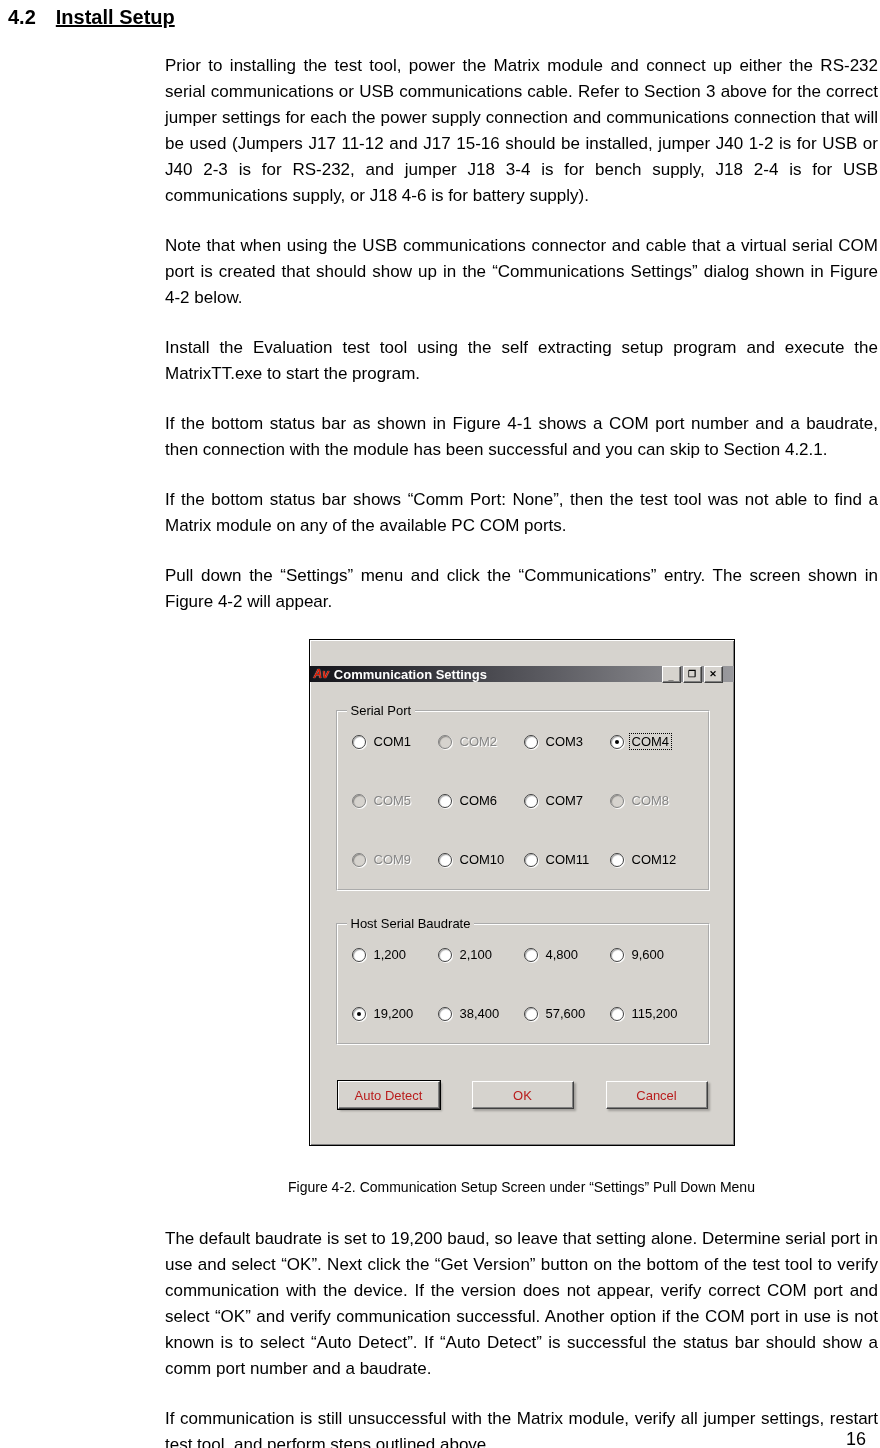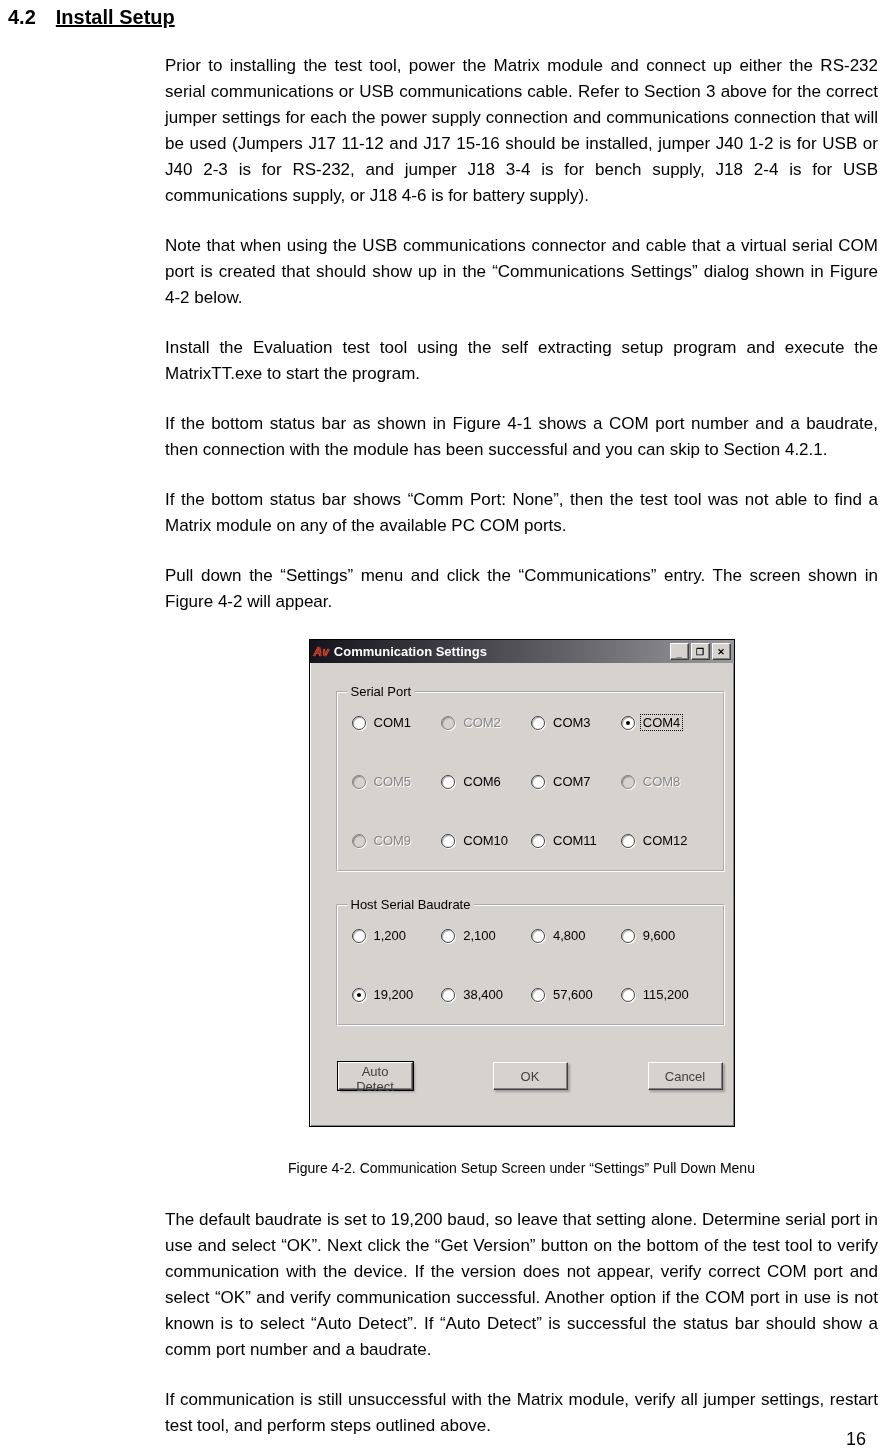--- a/index.html
+++ b/index.html
@@ -8,52 +8,52 @@
   .page{position:relative;width:880px;height:1448px;}
   .heading{margin:6px 0 0 8px;font-size:20px;font-weight:bold;display:flex;gap:20px;}
   .sec-title{text-decoration:underline;}
   .content{margin:24px 2px 0 165px;font-size:17px;line-height:26px;text-align:justify;}
   .content p{margin:0 0 24px 0;}
   .figure-wrap{margin:4px 0 26px 0;}
   
   .dialog{width:424px;margin:0 auto;background:#d6d3ce;border:1px solid #000;
           box-shadow:inset 1px 1px 0 #fff, inset -1px -1px 0 #808080;
           font-size:13px;line-height:normal;text-align:left;}
-  .titlebar{height:23px;display:flex;align-items:center;padding:0 3px 0 4px;
-            background:linear-gradient(90deg,#14141a 0%,#5a5a60 55%,#9a9a9e 100%);}
+  .titlebar{height:16px;display:flex;align-items:center;padding:0 11px 0 4px;
+            background:linear-gradient(90deg,#14141a 0%,#5a5a60 55%,#9a9a9e 100%);margin-top:26px;}
   .app-icon{color:#d81800;font-weight:bold;font-style:italic;font-size:12px;
             margin-right:5px;text-shadow:0 0 1px #fff;}
   .title-text{color:#fff;font-weight:bold;font-size:13px;flex:1;
               white-space:nowrap;overflow:hidden;}
   .win-btns{display:flex;gap:2px;}
   .win-btn{width:17px;height:15px;background:#d6d3ce;color:#000;
            border:1px solid;border-color:#fff #404040 #404040 #fff;
            box-shadow:inset -1px -1px 0 #808080;
            font-size:9px;font-weight:bold;display:inline-flex;
            align-items:flex-end;justify-content:center;line-height:10px;cursor:default;}
   .win-btn.glyph-center{align-items:center;}
-  .dialog-body{padding:18px 9px 36px 26px;}
+  .dialog-body{padding:18px 24px 36px 26px;}
   .groupbox{position:relative;border:2px groove #ffffff;margin-top:10px;}
   .group-label{position:absolute;top:-9px;left:9px;background:#d6d3ce;
                padding:0 4px;font-size:13px;}
   .radio-grid{display:grid;grid-template-columns:repeat(4,1fr);
               row-gap:44px;padding:22px 12px 22px 14px;}
   .radio-item{display:flex;align-items:center;white-space:nowrap;}
   .radio{width:12px;height:12px;border-radius:50%;background:#fff;flex:0 0 12px;
          border:1px solid #404040;
          box-shadow:inset 1px 1px 1px rgba(0,0,0,.35), 1px 1px 0 rgba(255,255,255,.9);
          display:inline-flex;align-items:center;justify-content:center;}
   .radio.checked::after{content:"";width:4px;height:4px;border-radius:50%;background:#000;}
   .radio-label{margin-left:6px;font-size:13px;padding:0 2px;}
   .radio-item.focused .radio-label{outline:1px dotted #000;}
   .radio-item.disabled .radio{background:#d6d3ce;border-color:#808080;}
   .radio-item.disabled .radio-label{color:#868686;text-shadow:1px 1px 0 #fff;}
   .btn-row{display:flex;justify-content:space-between;margin-top:36px;padding:0 2px;}
-  .btn{width:75px;height:28px;background:#d6d3ce;font-family:"Liberation Sans",sans-serif;
-       font-size:13px;color:#404040;
+  .btn{width:102px;height:28px;background:#d6d3ce;font-family:"Liberation Sans",sans-serif;
+       font-size:13px;color:#b91c1c;
        border:1px solid;border-color:#fff #404040 #404040 #fff;
        box-shadow:inset -1px -1px 0 #808080, 2px 2px 2px rgba(0,0,0,.25);
        cursor:default;}
   .btn.default{box-shadow:0 0 0 1px #000, inset -1px -1px 0 #808080, 2px 2px 2px rgba(0,0,0,.25);}
   .caption{text-align:center;margin-top:28px;font-size:14px;}
   .page-number{position:absolute;right:14px;bottom:4px;font-size:18px;}
 </style>
 </head>
 <body>
 

